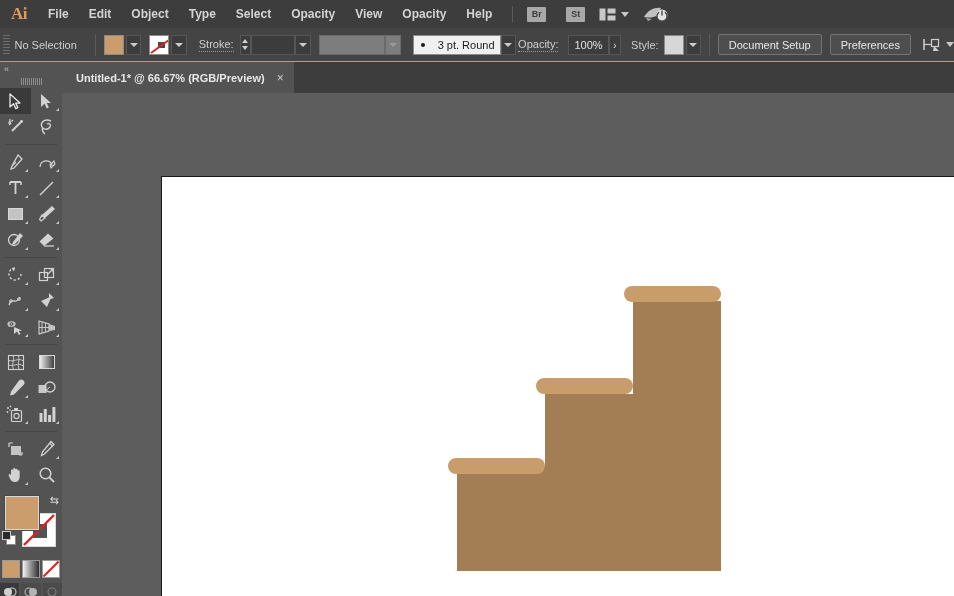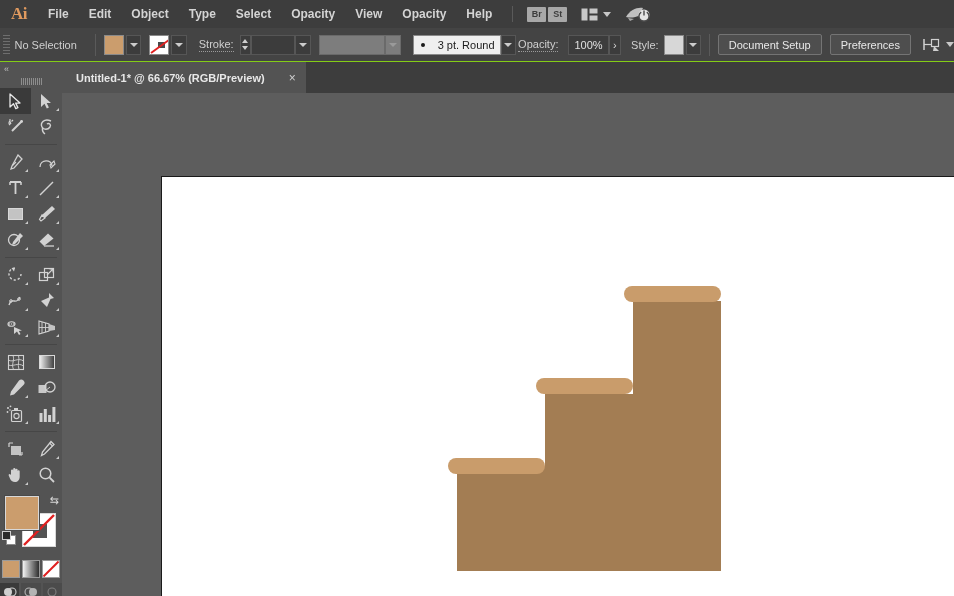--- a/index.html
+++ b/index.html
@@ -106,21 +106,21 @@
     white-space: nowrap;
   }
 
   
   #tabbar {
     position: absolute; left: 62px; top: 62px; width: 892px; height: 31px;
     background: #3d3d3d; display: flex; align-items: flex-end;
   }
   #doc-tab {
     height: 31px; background: #535353; display: flex; align-items: center;
-    padding: 0 10px 0 14px; gap: 24px;
+    padding: 0 10px 0 14px; gap: 12px;
     border-right: 1px solid #3d3d3d;
   }
   #doc-tab-label { color: #e8e8e8; font-size: 11px; font-weight: bold; white-space: nowrap; }
   #doc-tab-close { color: #cfcfcf; font-size: 12px; line-height: 1; }
 
   
   #toolbar {
     position: absolute; left: 0; top: 62px; width: 62px; height: 534px;
     background: #535353;
   }
@@ -190,21 +190,21 @@
     <div class="menu-item">Edit</div>
     <div class="menu-item">Object</div>
     <div class="menu-item">Type</div>
     <div class="menu-item">Select</div>
     <div class="menu-item">Opacity</div>
     <div class="menu-item">View</div>
     <div class="menu-item">Opacity</div>
     <div class="menu-item">Help</div>
     <div id="menu-sep"></div>
     <div class="chip-btn">Br</div>
-    <div class="chip-btn" style="margin-left:2px">St</div>
+    <div class="chip-btn" style="margin-left:20px">St</div>
     <div id="arrange-icon">
       <svg width="17" height="13" viewBox="0 0 17 13">
         <rect x="0.5" y="0.5" width="6" height="12" fill="#c8c8c8"></rect>
         <rect x="8.5" y="0.5" width="8" height="5" fill="#c8c8c8"></rect>
         <rect x="8.5" y="7.5" width="8" height="5" fill="#c8c8c8"></rect>
       </svg>
       <span class="chev"></span>
     </div>
     <div id="rocket-icon">
       <svg width="26" height="16" viewBox="0 0 26 16">

